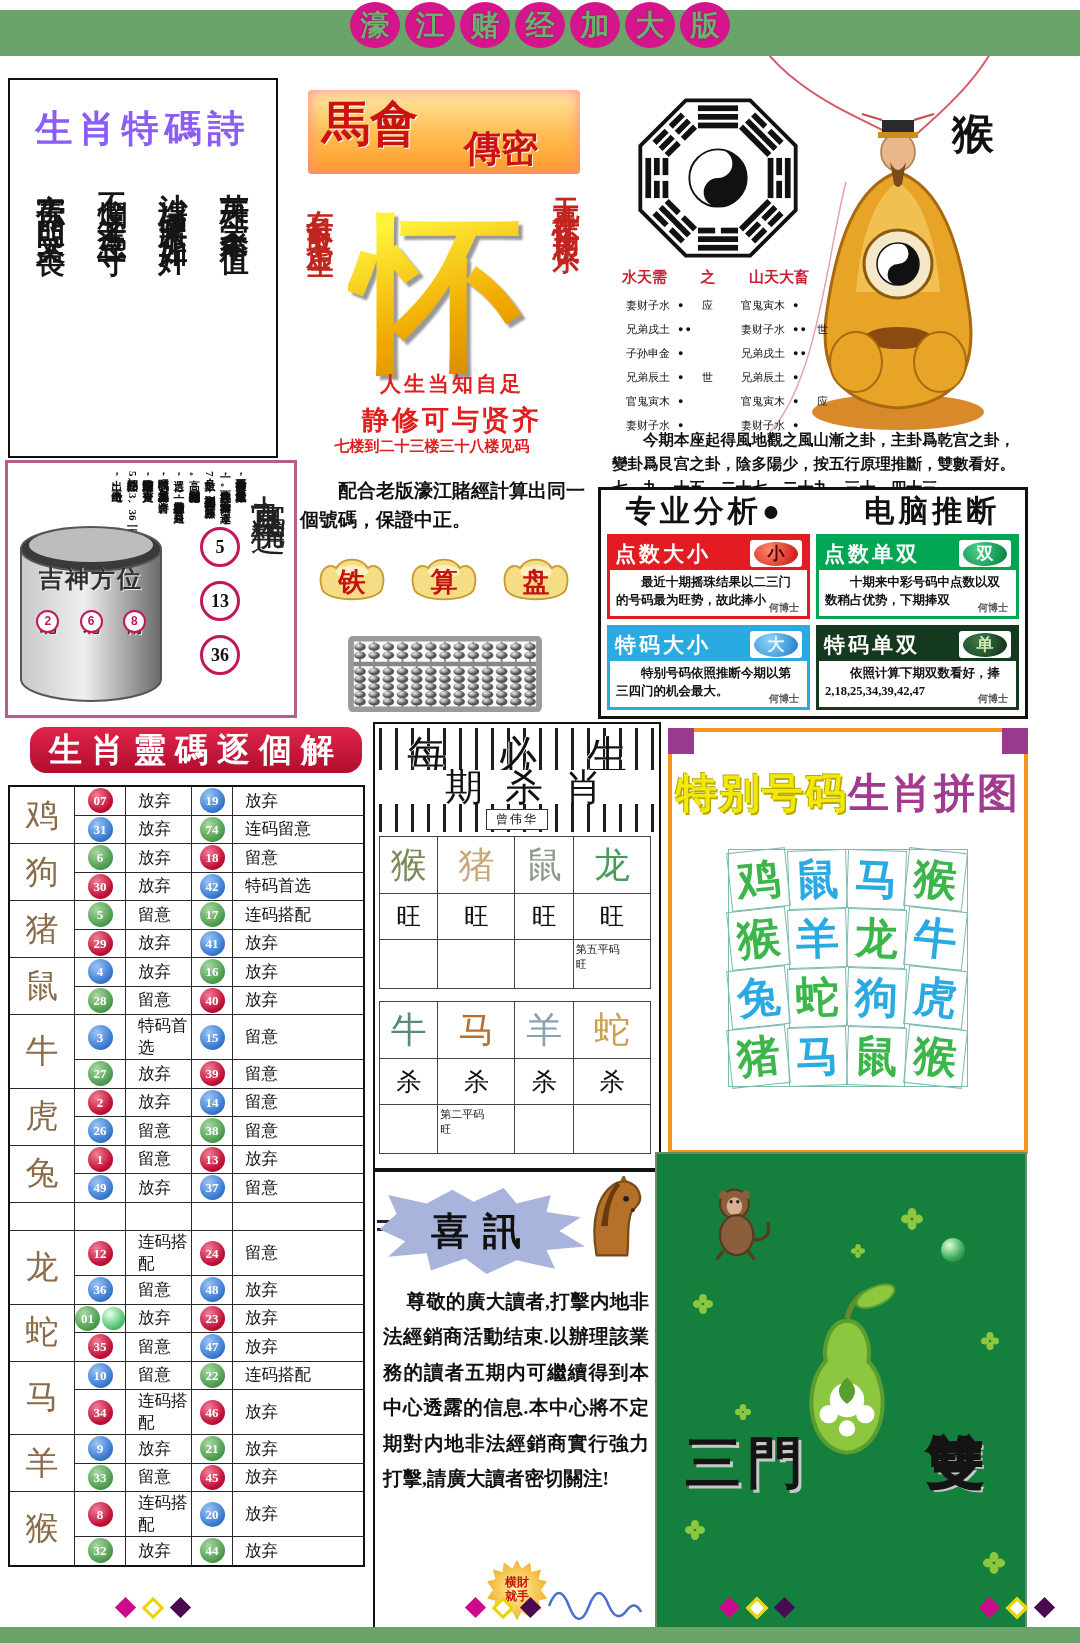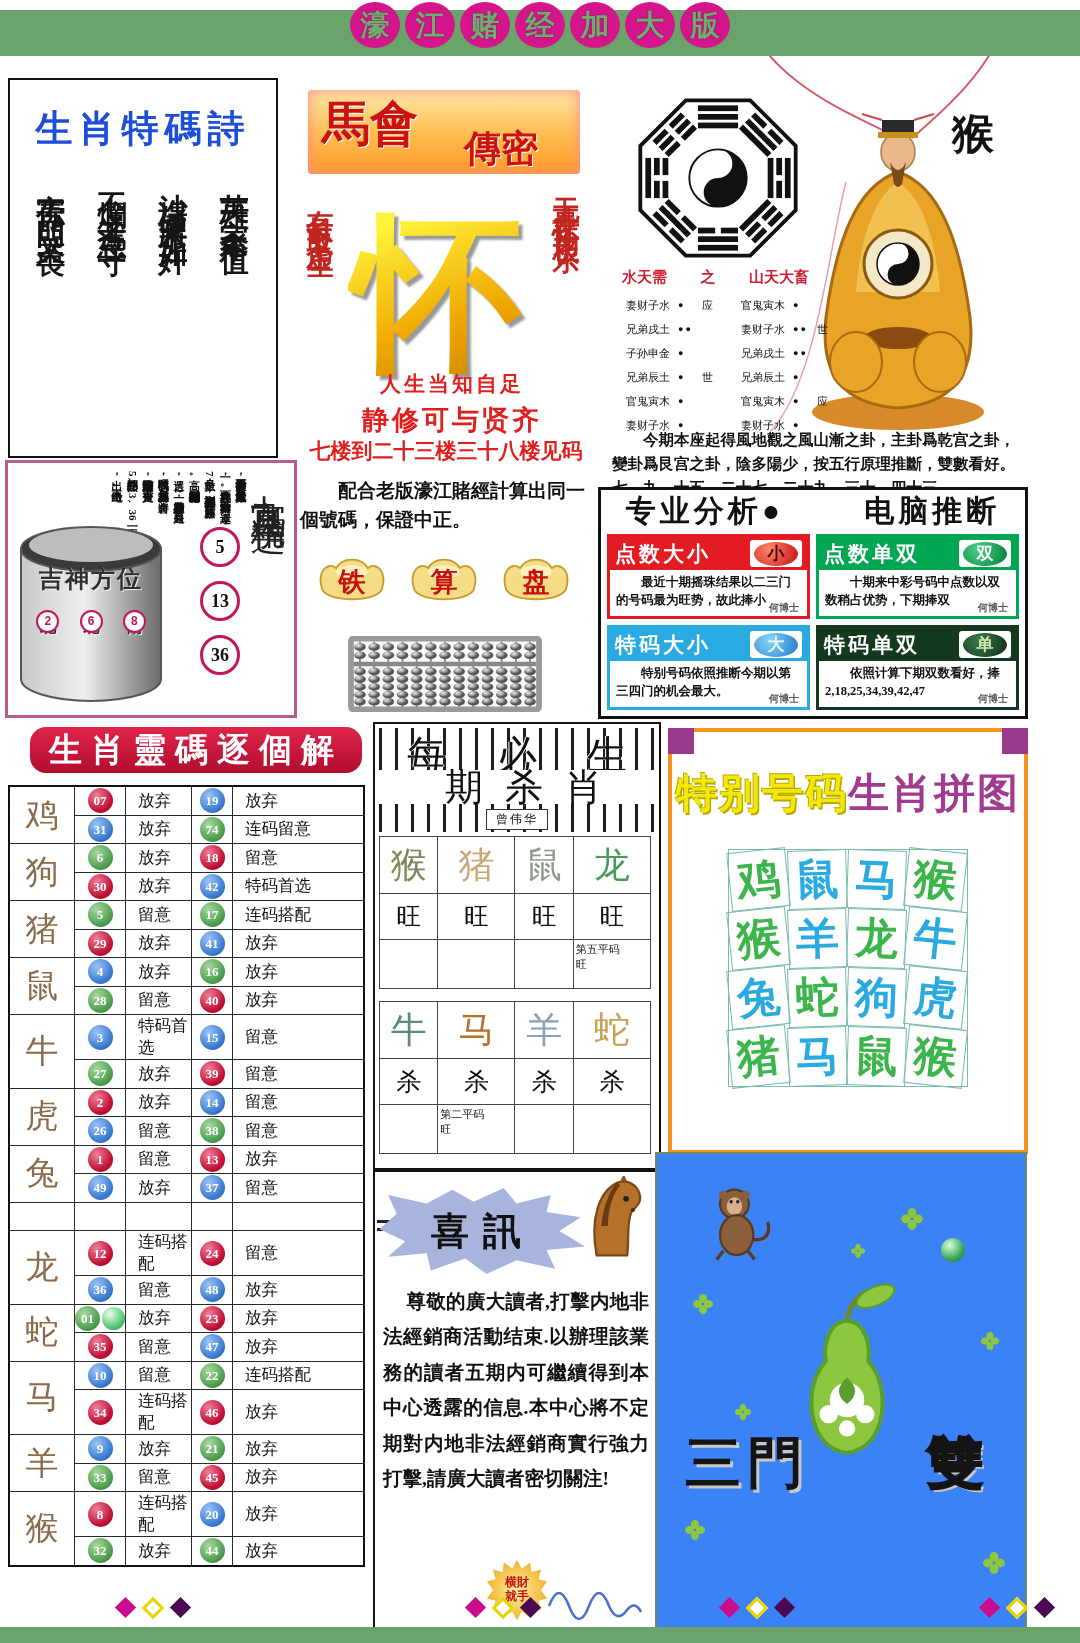--- a/index.html
+++ b/index.html
@@ -7,21 +7,21 @@
         font-family:"Liberation Sans","DejaVu Sans",sans-serif;color:#111;}
   
   .top-banner{position:absolute;left:0;top:10px;width:1080px;height:46px;background:#6aa46a;}
   .banner-ovals{position:absolute;left:0;top:-8px;width:100%;display:flex;justify-content:center;gap:5px;}
   .b-oval{display:inline-block;width:50px;height:46px;border-radius:50%;background:#d4158c;
           color:#6db06d;font-weight:bold;font-size:29px;line-height:46px;text-align:center;
           font-family:"Liberation Serif","DejaVu Serif",serif;text-shadow:0 0 2px #8a0a5a;}
   .bottom-bar{position:absolute;left:0;top:1627px;width:1080px;height:16px;background:#6aa46a;}
   
   .poem-box{position:absolute;left:8px;top:78px;width:266px;height:376px;border:2px solid #111;background:#fff;}
-  .poem-title{margin-top:24px;text-align:center;font-size:37px;font-weight:bold;color:#1d4ed8;
+  .poem-title{margin-top:24px;text-align:center;font-size:37px;font-weight:bold;color:#8b5cf6;
               letter-spacing:6px;font-family:"Liberation Serif","DejaVu Serif",serif;}
   .poem-cols{margin-top:16px;height:288px;display:flex;justify-content:space-evenly;}
   .poem-col{writing-mode:vertical-rl;font-size:29px;font-weight:bold;letter-spacing:9px;
             font-family:"Liberation Serif","DejaVu Serif",serif;color:#151515;}
   
   .mahui-banner{position:absolute;left:308px;top:90px;width:272px;height:84px;border-radius:4px;
     background:linear-gradient(180deg,#ffe9a8,#ffbb4e 55%,#ff9c2a);box-shadow:inset 0 0 14px #ff8888;}
   .mh1{position:absolute;left:14px;top:2px;font-size:48px;font-weight:bold;color:#cc1111;
        font-family:"Liberation Serif","DejaVu Serif",serif;text-shadow:1px 1px 0 #fff;}
   .mh2{position:absolute;left:156px;top:34px;font-size:37px;font-weight:bold;color:#cc1111;
@@ -32,21 +32,21 @@
   .script-right{left:548px;top:176px;font-size:27px;letter-spacing:8px;}
   .big-char{position:absolute;left:348px;top:182px;width:180px;text-align:center;font-size:168px;
             font-weight:bold;font-family:"Liberation Serif","DejaVu Serif",serif;
             background:linear-gradient(160deg,#fff23a 20%,#f0a800 60%,#c07800);
             -webkit-background-clip:text;background-clip:text;color:transparent;
             filter:drop-shadow(4px 4px 1px #999);}
   .mh-line{position:absolute;width:260px;text-align:center;color:#e01f1f;font-weight:bold;
            font-family:"Liberation Serif","DejaVu Serif",serif;}
   .mh-line1{left:322px;top:370px;font-size:21px;letter-spacing:3px;}
   .mh-line2{left:322px;top:402px;font-size:27px;letter-spacing:3px;}
-  .mh-line3{left:298px;top:437px;width:296px;font-size:21px;}
+  .mh-line3{left:284px;top:437px;width:296px;font-size:15px;}
   .mh-note{position:absolute;left:300px;top:476px;width:288px;font-size:19px;font-weight:bold;
            line-height:1.55;font-family:"Liberation Serif","DejaVu Serif",serif;text-indent:2em;}
   .ingots{position:absolute;left:314px;top:554px;width:262px;display:flex;gap:16px;}
   .ingot{position:relative;width:76px;height:56px;}
   .ingot-char{position:absolute;left:0;top:10px;width:100%;text-align:center;font-size:27px;
               font-weight:bold;color:#c41212;font-family:"Liberation Serif","DejaVu Serif",serif;}
   
   .monkey-label{position:absolute;left:952px;top:106px;font-size:42px;font-weight:bold;
                 font-family:"Liberation Serif","DejaVu Serif",serif;}
   .hex-box{position:absolute;left:618px;top:268px;width:195px;}
@@ -160,21 +160,21 @@
   .pz-title{margin-top:34px;text-align:center;font-weight:bold;font-size:41px;
             font-family:"Liberation Serif","DejaVu Serif",serif;letter-spacing:2px;}
   .pz-title .y{color:#f2e80a;text-shadow:1.5px 1.5px 0 #b8a800,-1px -1px 0 #b8a800;}
   .pz-title .p{color:#a23b8f;}
   .pz-grid{width:238px;margin:28px auto 0;display:grid;grid-template-columns:repeat(4,59px);
            grid-auto-rows:59px;border:1px solid #7bbcb0;}
   .pz-cell{border:1px solid #7bbcb0;font-size:43px;font-weight:bold;text-align:center;line-height:58px;
            font-family:"Liberation Serif","DejaVu Serif",serif;overflow:hidden;}
   .pz-cell.g{color:#3cb54a;} .pz-cell.b{color:#29abe2;}
   
-  .br-box{position:absolute;left:655px;top:1152px;width:368px;height:478px;border:2px solid #6a8a6a;background:#3b82f6;}
+  .br-box{position:absolute;left:655px;top:1152px;width:368px;height:478px;border:2px solid #6a8a6a;background:#15803d;}
   .br-left{position:absolute;left:28px;top:272px;font-size:56px;font-weight:bold;letter-spacing:6px;
            color:#141414;text-shadow:3px 3px 0 #c8c8c8;font-family:"Liberation Serif","DejaVu Serif",serif;}
   .br-right{position:absolute;right:42px;top:272px;font-size:56px;font-weight:bold;color:#fff;
             -webkit-text-stroke:2.5px #141414;text-shadow:3px 3px 0 #c8c8c8;
             font-family:"Liberation Serif","DejaVu Serif",serif;}
   .sphere{position:absolute;width:24px;height:24px;border-radius:50%;
           background:radial-gradient(circle at 35% 30%,#d8ffd8,#3aa85a 60%,#1a6a34);}
   .deco{position:absolute;}
   
   .dia-group{position:absolute;top:1600px;display:flex;gap:12px;}

